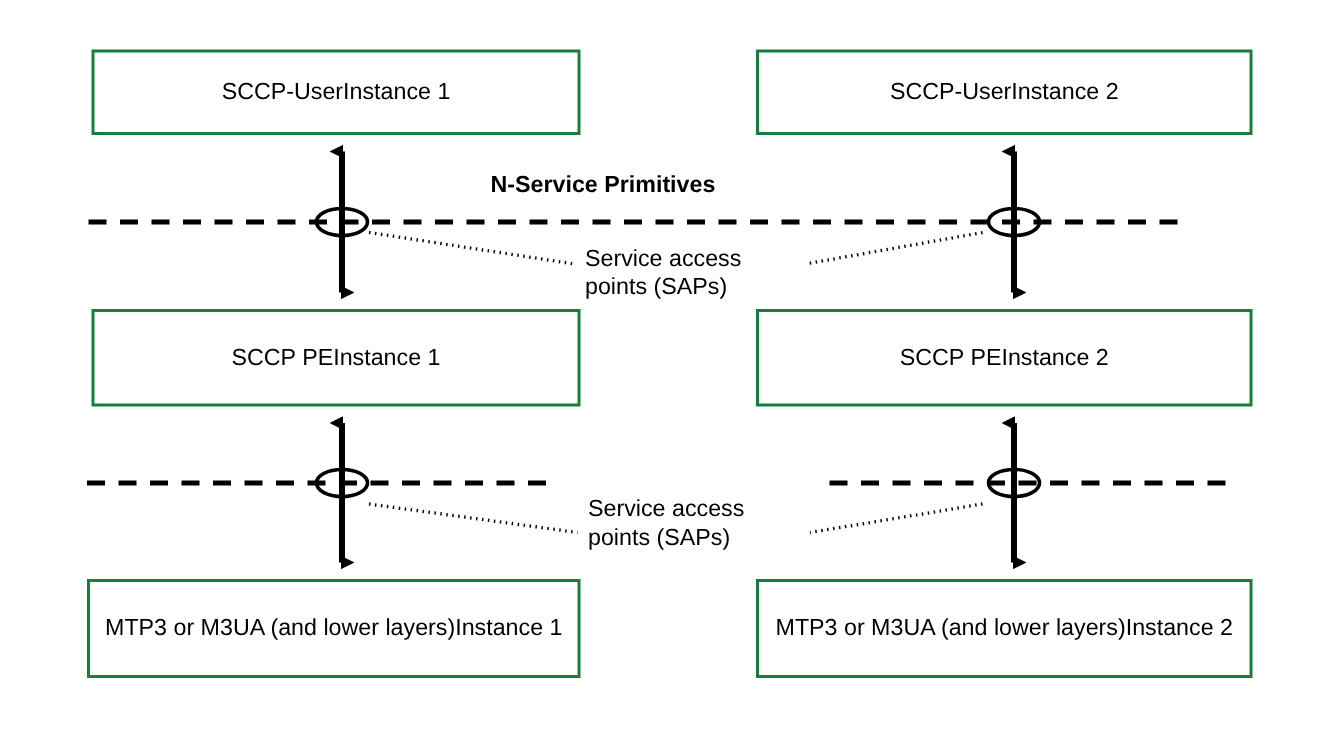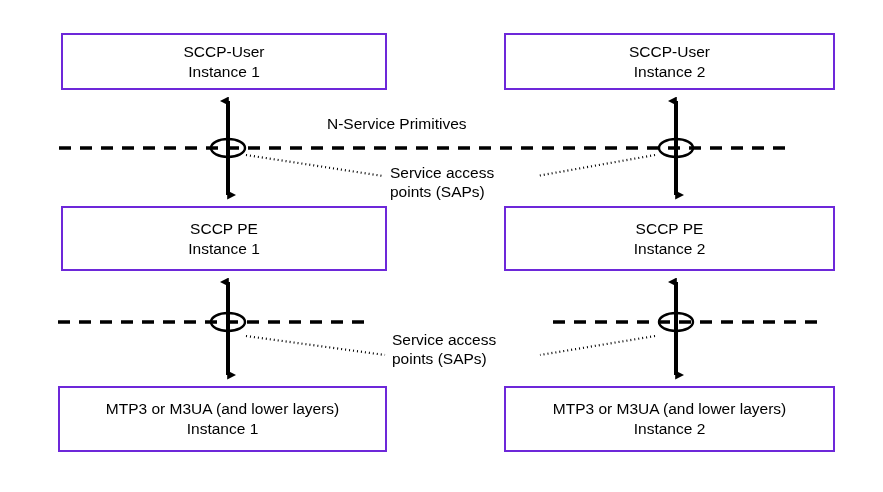--- a/index.html
+++ b/index.html
@@ -18,24 +18,23 @@
   #diagram-svg {
     position: absolute;
     left: 0;
     top: 0;
     width: 883px;
     height: 492px;
   }
   .box {
     position: absolute;
     box-sizing: border-box;
-    border: 2px solid #6d28d9;
+    border: 2px solid #15803d;
     background: #ffffff;
     display: flex;
-    flex-direction: column;
     align-items: center;
     justify-content: center;
     font-size: 15.5px;
     line-height: 20px;
     color: #000000;
     text-align: center;
     z-index: 3;
   }
   .box .line1, .box .line2 {
     display: block;
@@ -119,21 +118,21 @@
   <div class="box" style="left:58px; top:386px; width:329px; height:66px;">
     <span class="line1">MTP3 or M3UA (and lower layers)</span>
     <span class="line2">Instance 1</span>
   </div>
 
   <div class="box" style="left:504px; top:386px; width:331px; height:66px;">
     <span class="line1">MTP3 or M3UA (and lower layers)</span>
     <span class="line2">Instance 2</span>
   </div>
 
-  <div class="caption" style="left:327px; top:114px;">N-Service Primitives</div>
+  <div class="caption" style="left:327px; top:114px;font-weight:bold;">N-Service Primitives</div>
 
 
   <div class="caption two-line" style="left:390px; top:163px;">
     <span>Service access</span>
     <span>points (SAPs)</span>
   </div>
 
   <div class="caption two-line" style="left:392px; top:330px;">
     <span>Service access</span>
     <span>points (SAPs)</span>

